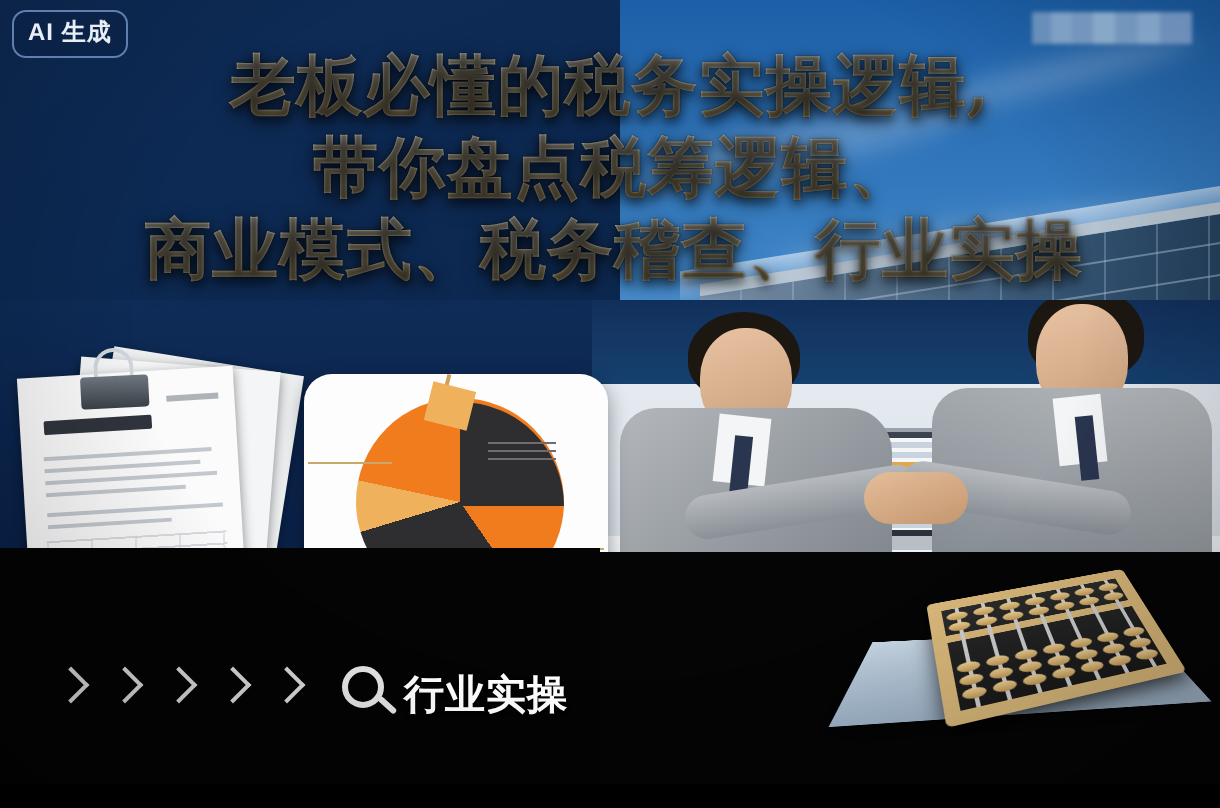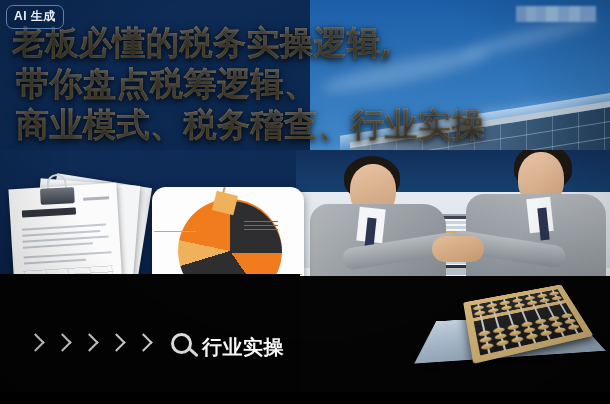--- a/index.html
+++ b/index.html
@@ -7,20 +7,21 @@
     width: 610px; height: 404px;
     background: #000;
     font-family: "Liberation Sans", "DejaVu Sans", sans-serif;
     overflow: hidden;
   }
   #poster {
     position: relative;
     width: 610px; height: 392px;
     overflow: hidden;
     background: #0b2450;
+    text-align: center;
   }
 
   
   .bg-navy {
     position:absolute; left:0; top:0; width:610px; height:404px;
     background: linear-gradient(160deg,#0e2c58 0%,#0c2850 40%,#0a2148 100%);
   }
   
   .photo-right {
     position:absolute; right:0; top:0; width:300px; height:310px;

